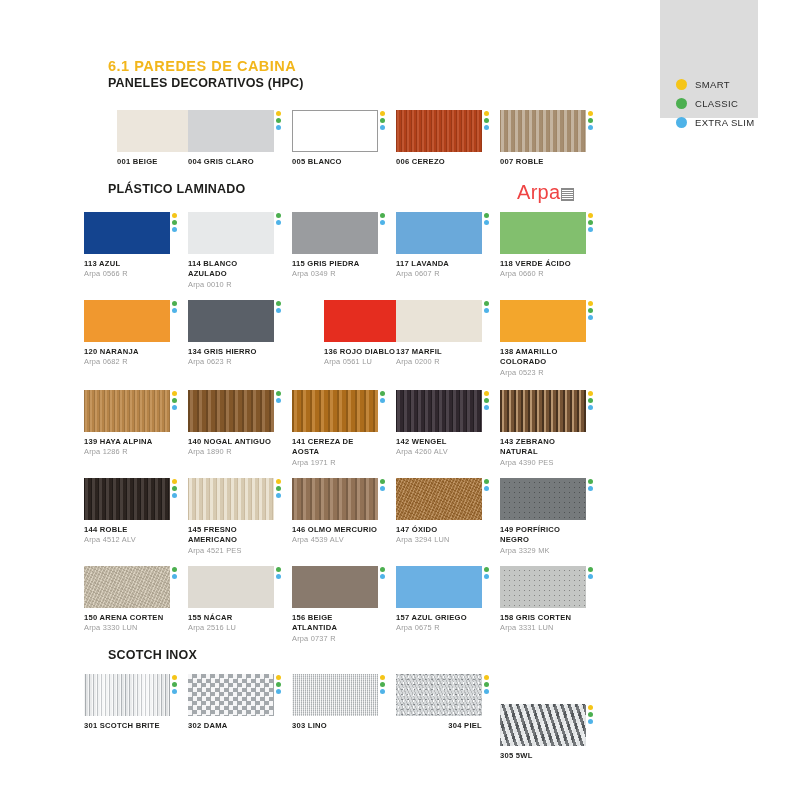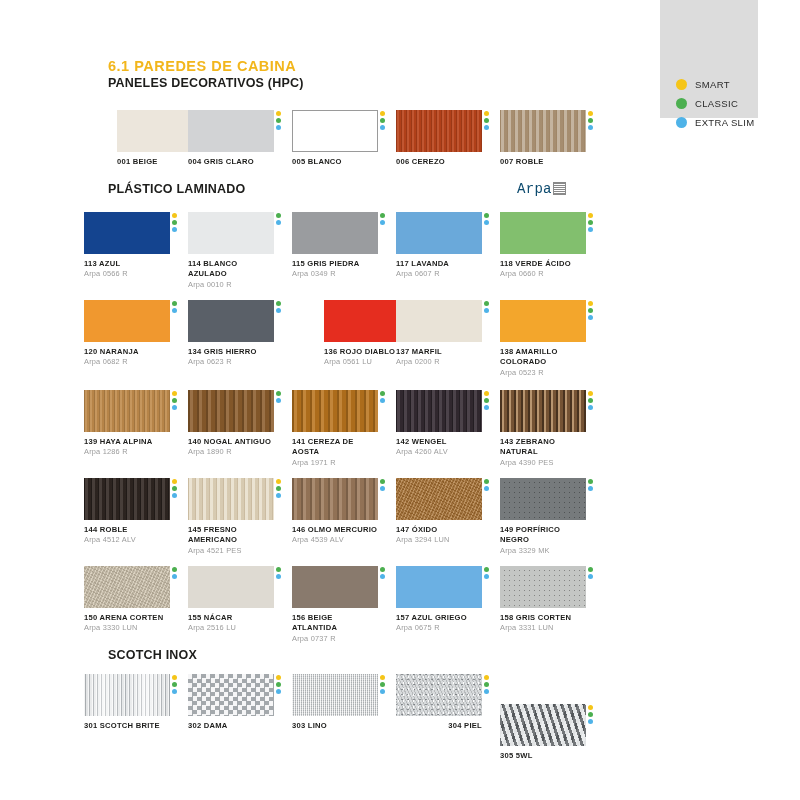--- a/index.html
+++ b/index.html
@@ -46,22 +46,22 @@
   }
   #head-plastico{top:182px;}
   #head-acero{top:648px;}
 
   
   #arpa-logo{
     position:absolute;left:517px;top:182px;
     display:flex;align-items:flex-end;
   }
   #arpa-word{
-    font-family:Liberation Mono, monospace;
-    font-size:14px;color:#0c4a6e;line-height:1;letter-spacing:.3px;
+    font-family:Liberation Sans, sans-serif;
+    font-size:20px;color:#ef4444;line-height:1;letter-spacing:.3px;
   }
   #arpa-mark{
     width:13px;height:13px;margin-left:1px;margin-bottom:1px;
     background:repeating-linear-gradient(
       to bottom,#8a8a8a 0 1px,#ffffff 1px 2px);
     border:1px solid #8a8a8a;box-sizing:border-box;
   }
 
   
   .row{position:absolute;left:84px;width:620px;}

